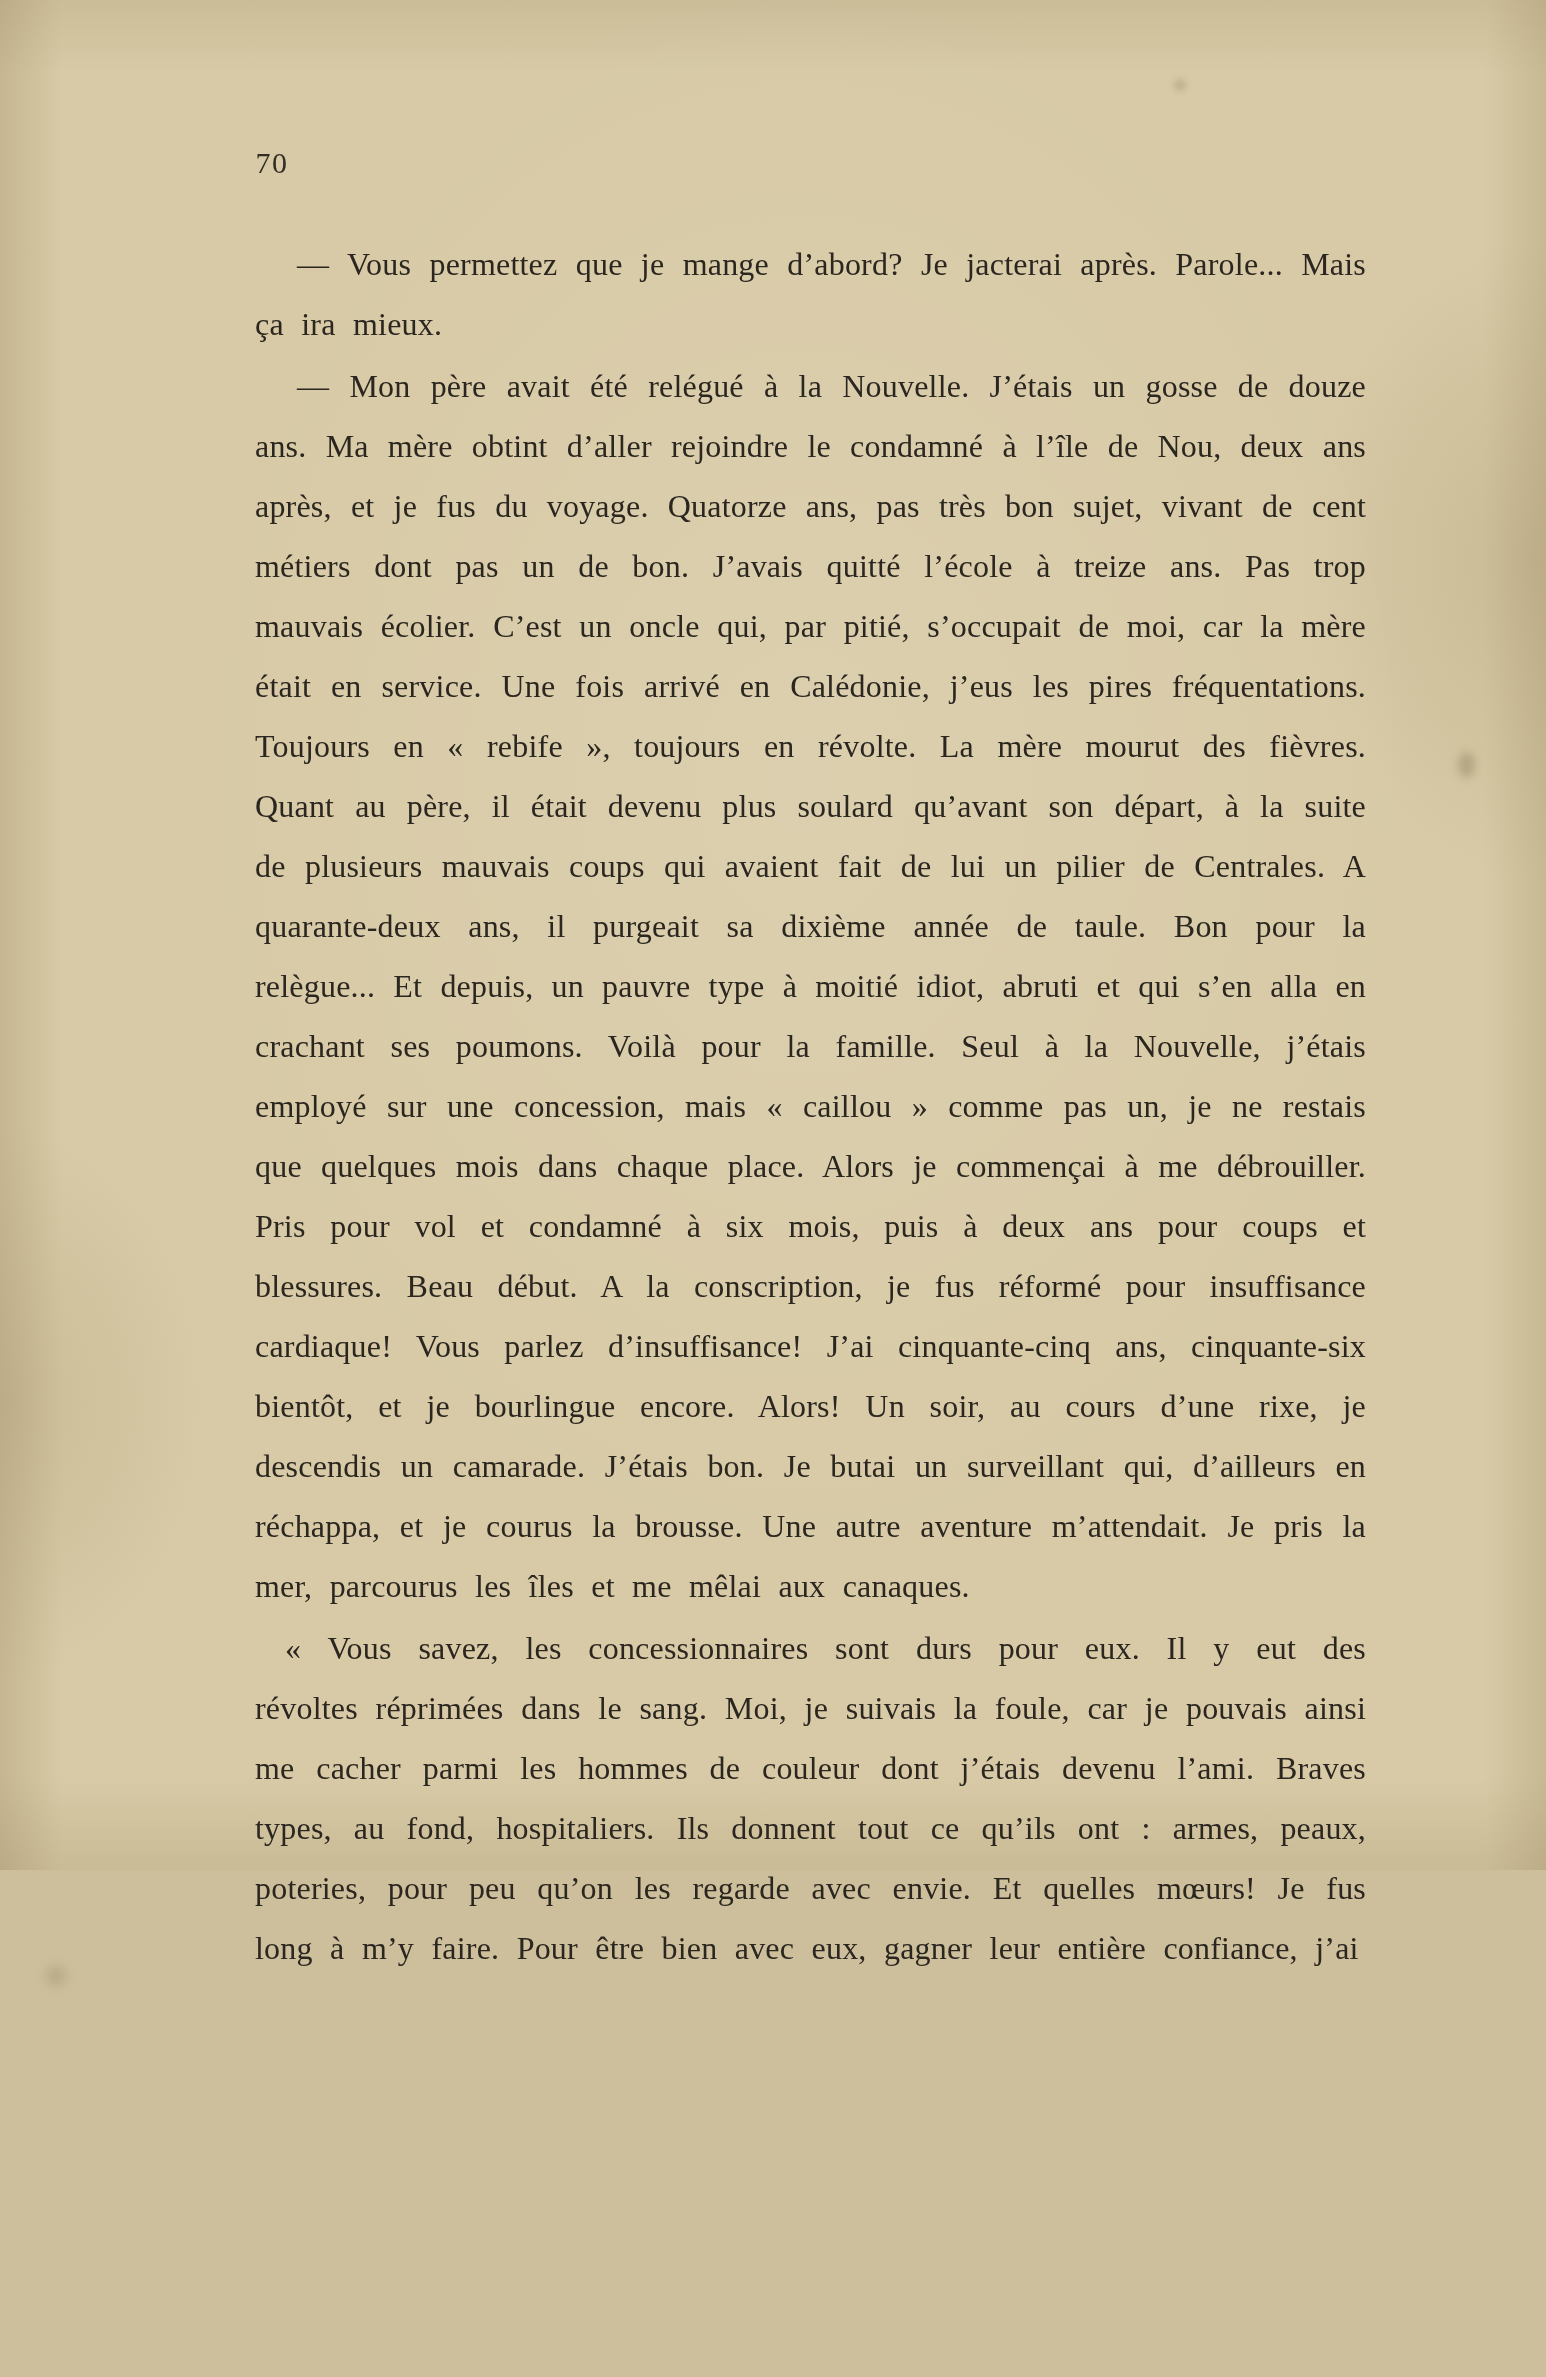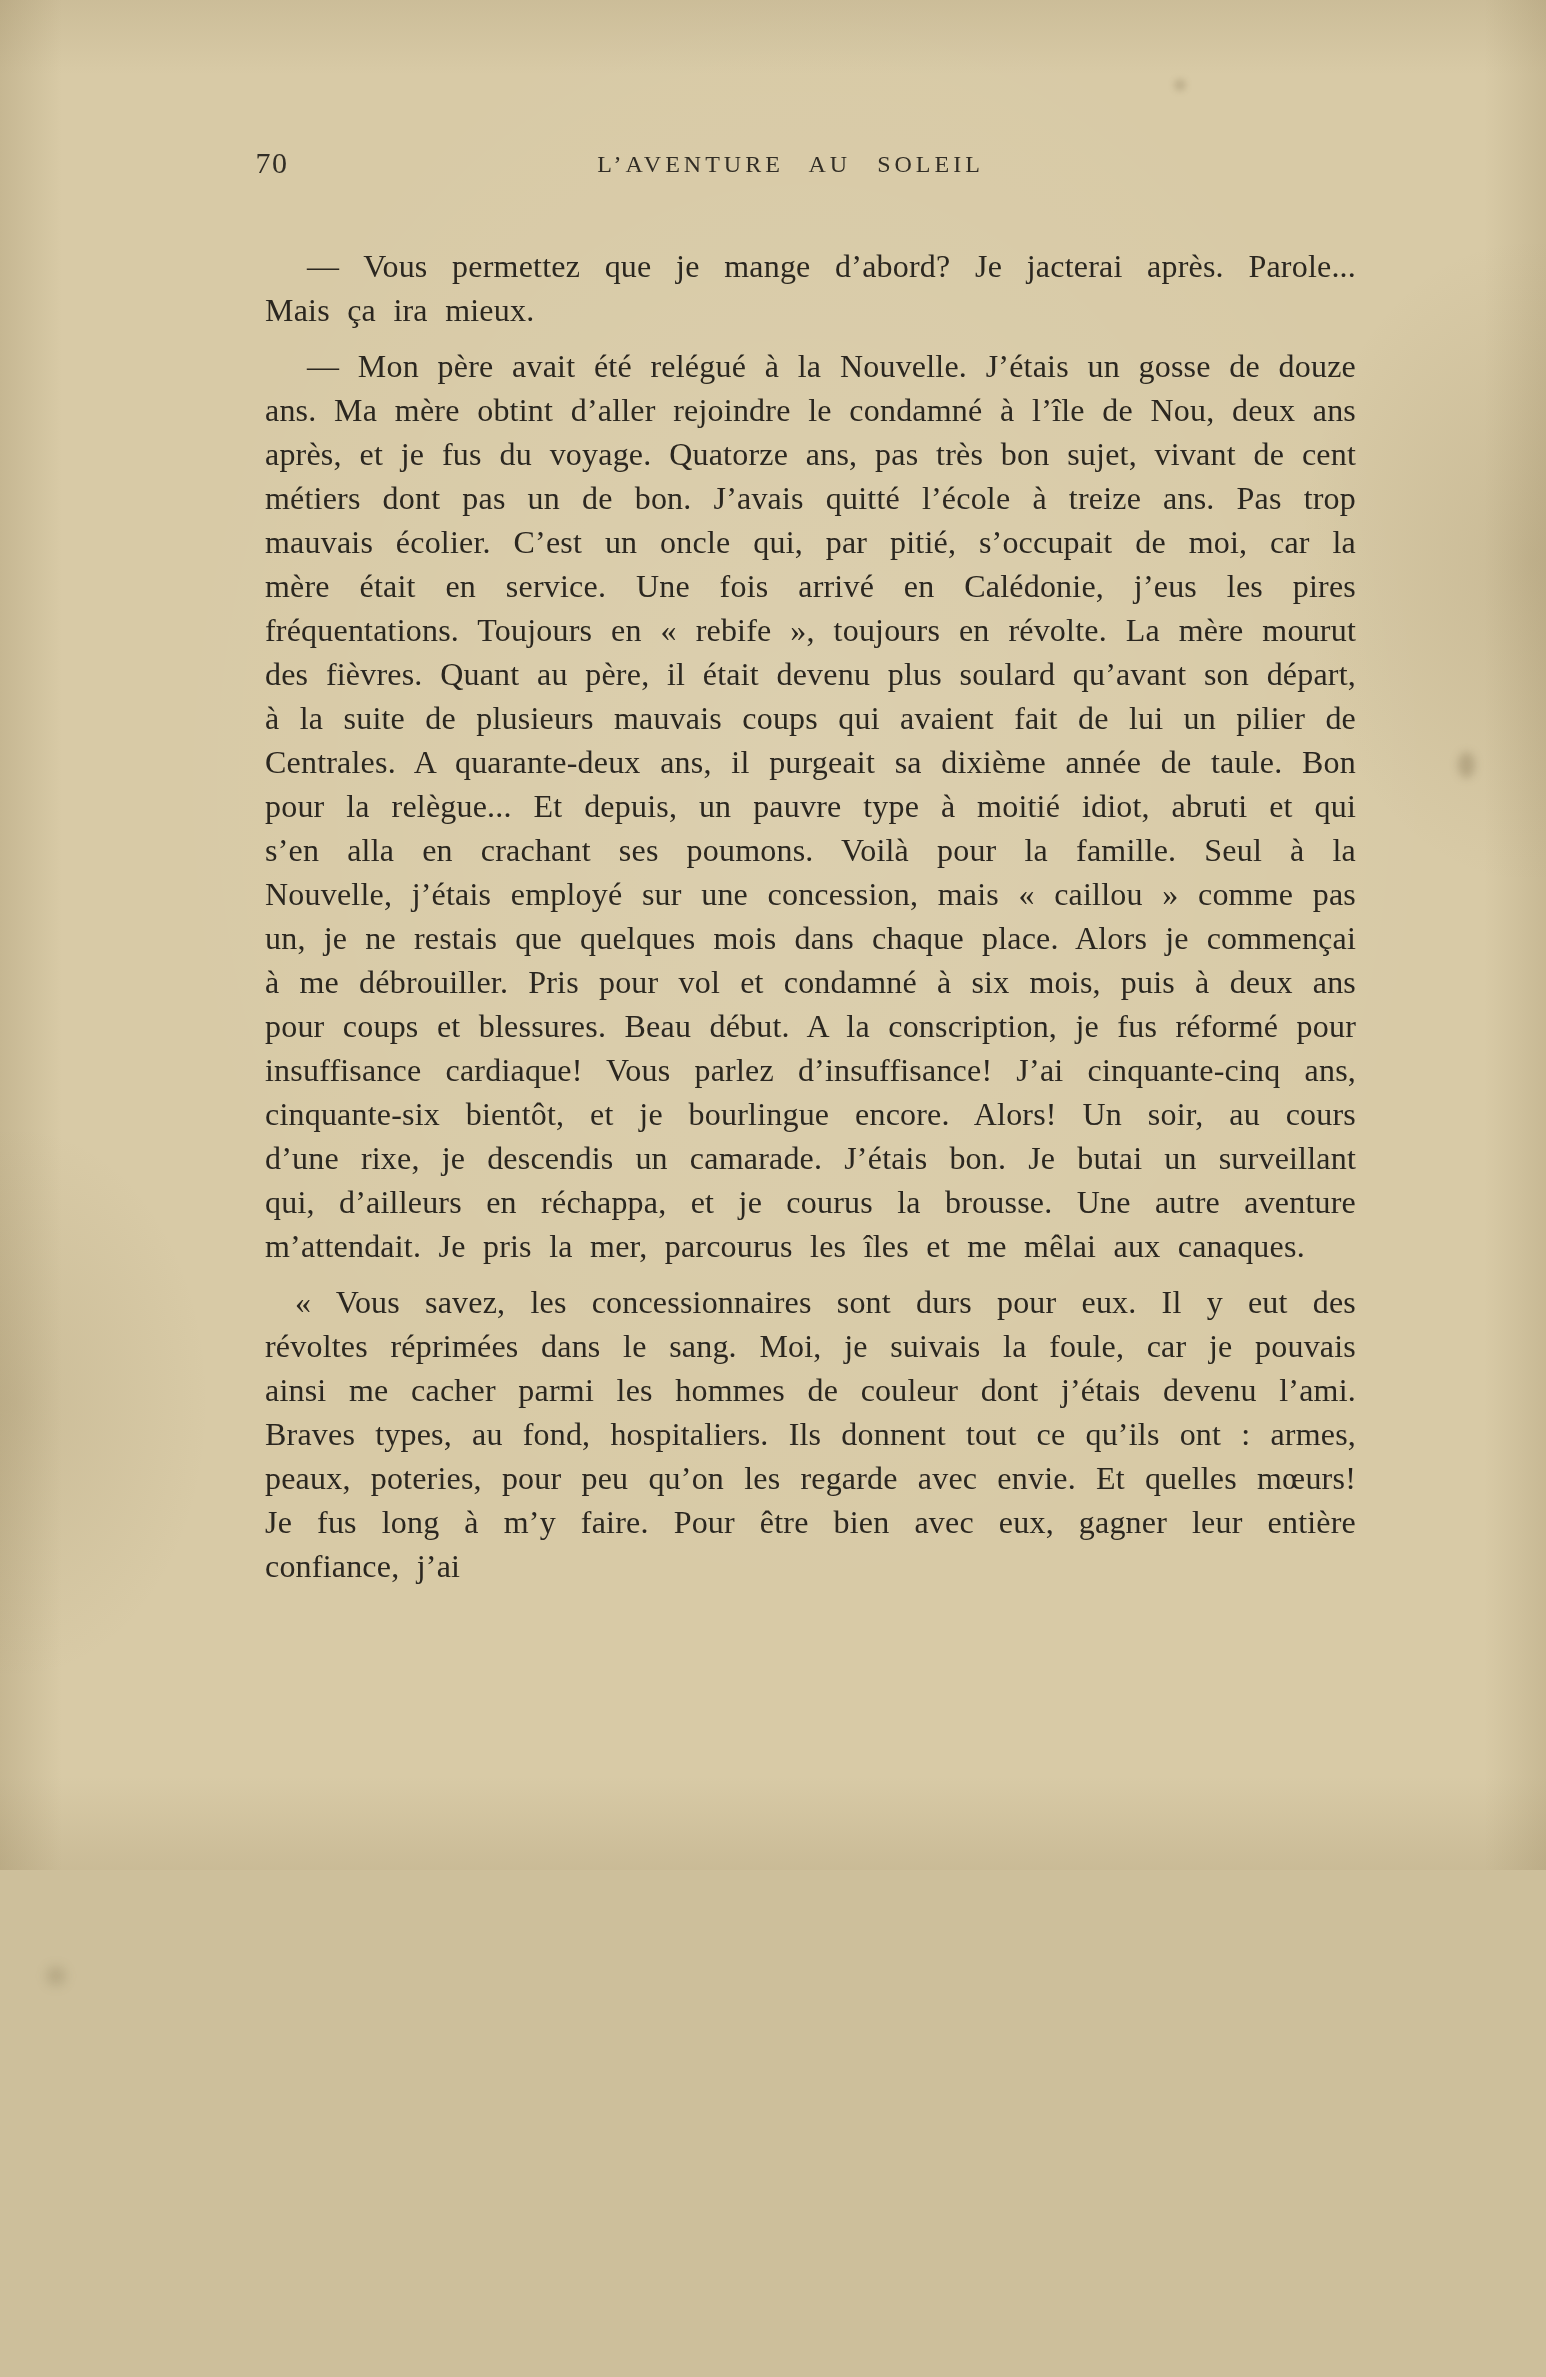--- a/index.html
+++ b/index.html
@@ -52,23 +52,23 @@
     word-spacing: 16px;
     color: #322e26;
   }
   .text-block {
     position: absolute;
     left: 253px;
     top: 232px;
     width: 1115px;
   }
   .para {
-    margin: 12px;
+    margin: 2px;
     font-size: 32px;
-    line-height: 44px;
+    line-height: 60px;
     text-align: justify;
     word-spacing: 9.2px;
     letter-spacing: 0.2px;
     text-indent: 30px;
     color: #2b2720;
   }
   .para.dialogue {
     text-indent: 42px;
   }
   
@@ -85,21 +85,20 @@
 <body>
 
 <div class="page">
 
   <div class="stain stain-1"></div>
   <div class="stain stain-2"></div>
   <div class="stain stain-3"></div>
 
   <header class="page-header">
     <span class="page-number">70</span>
-    <span class="running-title">L’AVENTURE AU SOLEIL</span>
   </header>
 
   <main class="text-block">
     <p class="para dialogue">— Vous permettez que je mange d’abord? Je jacterai après. Parole... Mais ça ira mieux.</p>
     <p class="para dialogue">— Mon père avait été relégué à la Nouvelle. J’étais un gosse de douze ans. Ma mère obtint d’aller rejoindre le condamné à l’île de Nou, deux ans après, et je fus du voyage. Quatorze ans, pas très bon sujet, vivant de cent métiers dont pas un de bon. J’avais quitté l’école à treize ans. Pas trop mauvais écolier. C’est un oncle qui, par pitié, s’occupait de moi, car la mère était en service. Une fois arrivé en Calédonie, j’eus les pires fréquentations. Toujours en « rebife », toujours en révolte. La mère mourut des fièvres. Quant au père, il était devenu plus soulard qu’avant son départ, à la suite de plusieurs mauvais coups qui avaient fait de lui un pilier de Centrales. A quarante-deux ans, il purgeait sa dixième année de taule. Bon pour la relègue... Et depuis, un pauvre type à moitié idiot, abruti et qui s’en alla en crachant ses poumons. Voilà pour la famille. Seul à la Nouvelle, j’étais employé sur une concession, mais « caillou » comme pas un, je ne restais que quelques mois dans chaque place. Alors je commençai à me débrouiller. Pris pour vol et condamné à six mois, puis à deux ans pour coups et blessures. Beau début. A la conscription, je fus réformé pour insuffisance cardiaque! Vous parlez d’insuffisance! J’ai cinquante-cinq ans, cinquante-six bientôt, et je bourlingue encore. Alors! Un soir, au cours d’une rixe, je descendis un camarade. J’étais bon. Je butai un surveillant qui, d’ailleurs en réchappa, et je courus la brousse. Une autre aventure m’attendait. Je pris la mer, parcourus les îles et me mêlai aux canaques.</p>
     <p class="para">« Vous savez, les concessionnaires sont durs pour eux. Il y eut des révoltes réprimées dans le sang. Moi, je suivais la foule, car je pouvais ainsi me cacher parmi les hommes de couleur dont j’étais devenu l’ami. Braves types, au fond, hospitaliers. Ils donnent tout ce qu’ils ont : armes, peaux, poteries, pour peu qu’on les regarde avec envie. Et quelles mœurs! Je fus long à m’y faire. Pour être bien avec eux, gagner leur entière confiance, j’ai</p>
   </main>
 
 </div>
 

